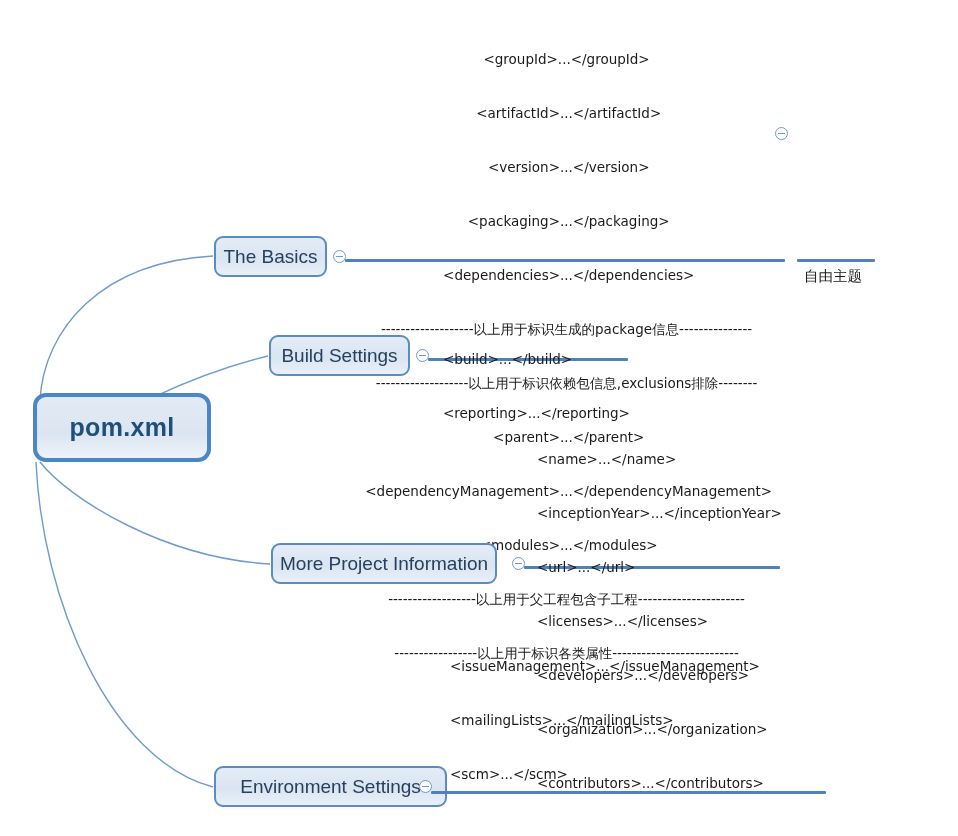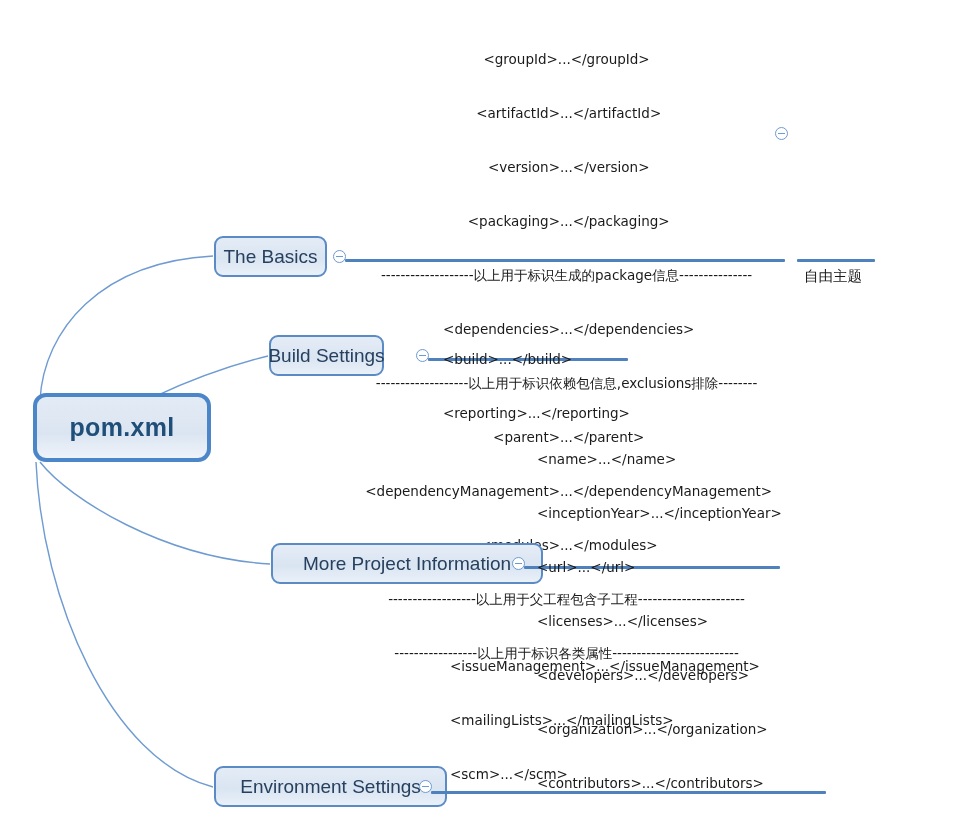--- a/index.html
+++ b/index.html
@@ -55,22 +55,22 @@
     background-image: linear-gradient(180deg, #e3ebf5 0%, #dbe5f1 60%, #eef3fa 100%);
   }
   .node-branch {
     font-size: 19px;
     font-weight: normal;
     color: #27405e;
     padding: 0 26px;
     height: 41px;
   }
   .n-basics   { left: 214px; top: 236px; width: 113px; }
-  .n-build    { left: 269px; top: 335px; width: 115px; }
-  .n-more     { left: 271px; top: 543px; width: 272px; }
+  .n-build    { left: 269px; top: 335px; width: 141px; }
+  .n-more     { left: 271px; top: 543px; width: 226px; }
   .n-env      { left: 214px; top: 766px; width: 233px; }
 
   
   .toggle {
     position: absolute;
     width: 13px;
     height: 13px;
     border: 1px solid #6e9bd1;
     border-radius: 50%;
     background: #ffffff;
@@ -160,22 +160,22 @@
   <div class="node node-branch n-basics">
     <span>The Basics</span>
   </div>
   <div class="toggle t-basics"></div>
   <div class="underline u-basics"></div>
   <div class="txtblock b-basics">
     <div class="line">&lt;groupId&gt;...&lt;/groupId&gt;</div>
     <div class="line"> &lt;artifactId&gt;...&lt;/artifactId&gt;</div>
     <div class="line"> &lt;version&gt;...&lt;/version&gt;</div>
     <div class="line"> &lt;packaging&gt;...&lt;/packaging&gt;</div>
+    <div class="line"> &lt;dependencies&gt;...&lt;/dependencies&gt;</div>
     <div class="line">-------------------以上用于标识生成的package信息---------------</div>
-    <div class="line"> &lt;dependencies&gt;...&lt;/dependencies&gt;</div>
     <div class="line">-------------------以上用于标识依赖包信息,exclusions排除--------</div>
     <div class="line"> &lt;parent&gt;...&lt;/parent&gt;</div>
     <div class="line"> &lt;dependencyManagement&gt;...&lt;/dependencyManagement&gt;</div>
     <div class="line"> &lt;modules&gt;...&lt;/modules&gt;</div>
     <div class="line">------------------以上用于父工程包含子工程----------------------</div>
     <div class="line">-----------------以上用于标识各类属性--------------------------</div>
   </div>
 
   <div class="node node-branch n-build">
     <span>Build Settings</span>

